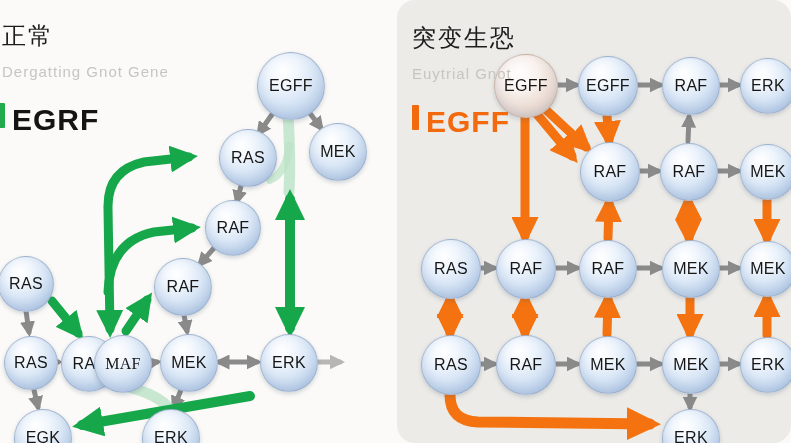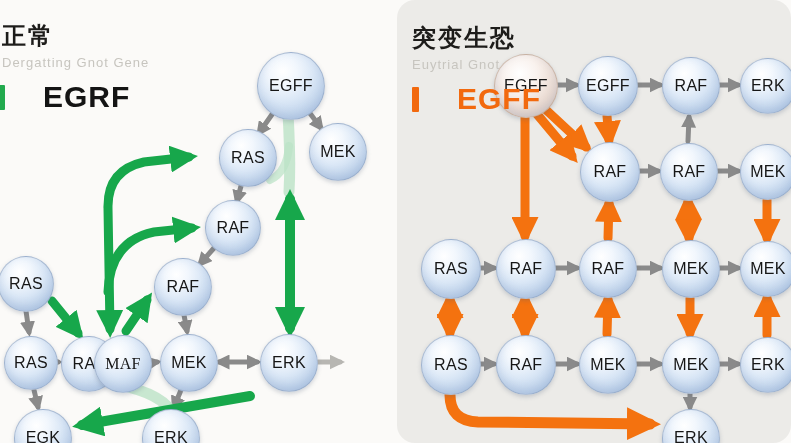--- a/index.html
+++ b/index.html
@@ -7,23 +7,23 @@
     width:791px;height:443px;position:relative;overflow:hidden;
     font-family:"Liberation Sans", sans-serif;
     background:#fbfaf8;
   }
   .panel{position:absolute;top:0;height:443px;}
   .panel.left{left:0;width:397px;}
   .panel.right{left:397px;width:394px;}
   .panel-header{position:absolute;z-index:3;}
   .panel.left .panel-header{left:2px;top:20px;}
   .panel.right .panel-header{left:15px;top:22px;}
-  .panel-title{font-size:24px;font-weight:bold;color:#1d1c1a;letter-spacing:2px;}
-  .panel-subtitle{font-size:13px;color:#c7c5bf;margin-top:3px;letter-spacing:1px;}
-  .gene-row{display:flex;align-items:center;margin-top:10px;gap:31px;}
+  .panel-title{font-size:24px;font-weight:normal;color:#1d1c1a;letter-spacing:2px;}
+  .panel-subtitle{font-size:15px;color:#c7c5bf;margin-top:11px;letter-spacing:1px;}
+  .gene-row{display:flex;margin-top:23px;}
   .gene-bar{display:inline-block;width:7px;height:25px;margin-right:7px;border-radius:1px;}
   .panel.left .gene-bar{margin-left:-4px;}
   .gene-label{font-size:30px;font-weight:bold;letter-spacing:1px;color:#141414;}
   #edges-svg{position:absolute;left:0;top:0;z-index:1;}
   #nodes-layer{position:absolute;left:0;top:0;width:791px;height:443px;z-index:2;pointer-events:none;}
   .node{
     position:absolute;border-radius:50%;
     display:flex;align-items:center;justify-content:center;
     background:radial-gradient(circle at 38% 28%, #ffffff 0%, #f2f7fd 22%, #dae7f6 48%, #bacfe9 78%, #a8c1e1 100%);
     border:1px solid rgba(128,150,182,.55);

